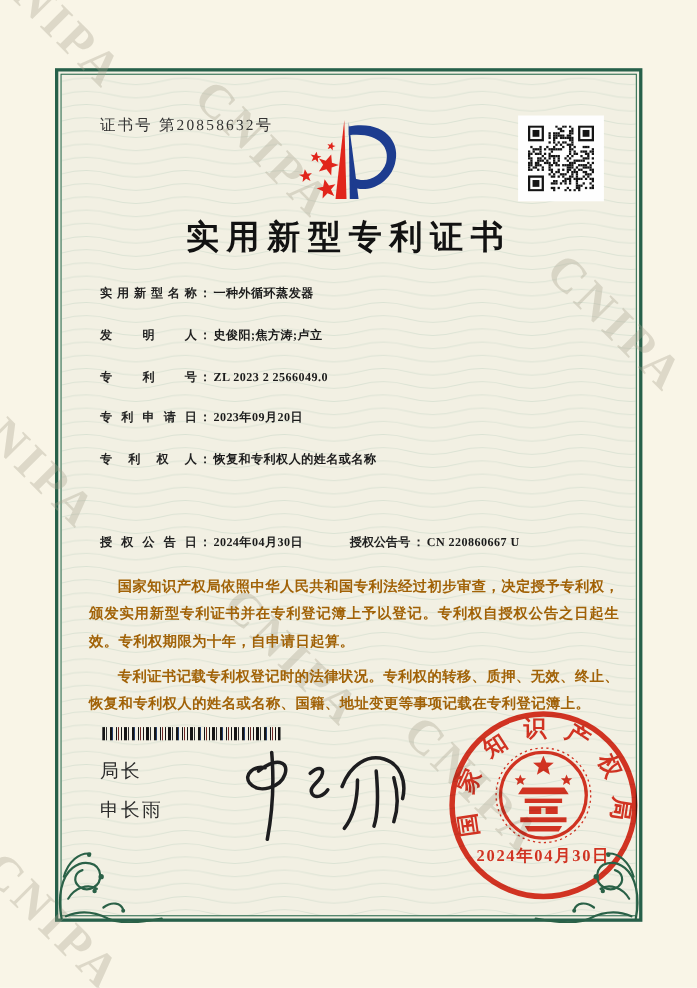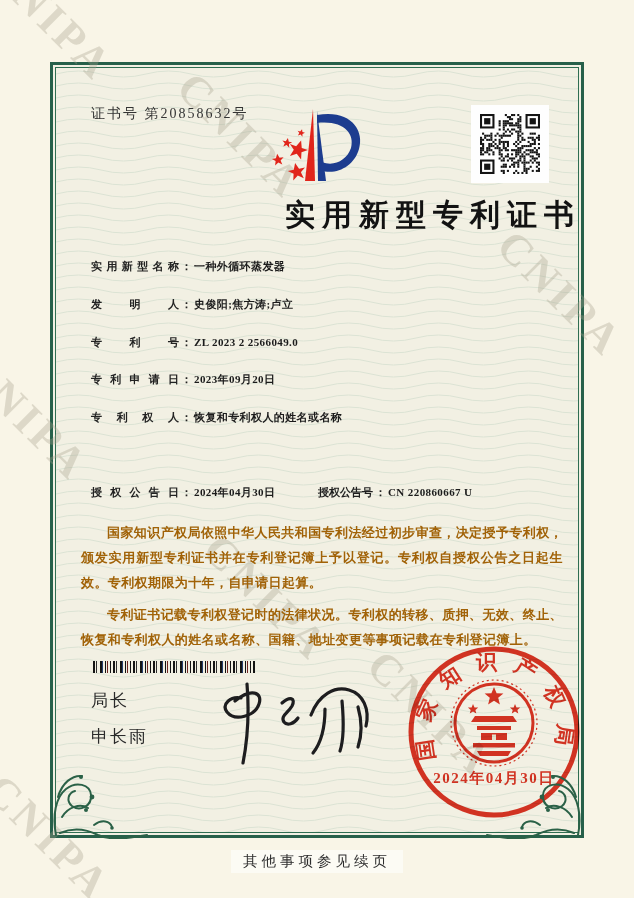--- a/index.html
+++ b/index.html
@@ -34,21 +34,21 @@
   }
   .guilloche{position:absolute;inset:3px;width:calc(100% - 6px);height:calc(100% - 6px);}
 
   .z{position:absolute;z-index:2;}
 
   
   .cert-no{left:38px;top:40px;font-size:14px;letter-spacing:2px;color:#333;}
   .logo{left:198px;top:36px;}
   .qr-box{left:418px;top:40px;width:78px;height:78px;background:#fefefe;display:flex;align-items:center;justify-content:center;}
   .title{
-    left:0;top:130px;width:100%;text-align:right;
+    left:0;top:130px;width:100%;text-align:center;
     font-size:30px;font-weight:bold;letter-spacing:7px;color:#121212;
   }
 
   
   .fields{left:38px;top:194px;width:460px;height:290px;}
   .frow{position:absolute;left:0;height:22px;font-size:11px;white-space:nowrap;font-weight:bold;}
   .flabel{display:inline-block;width:88px;text-align:justify;text-align-last:justify;vertical-align:bottom;color:#222;}
   .fcolon{margin:0 2px 0 2px;color:#222;}
   .fvalue{color:#1b1b1b;letter-spacing:0.4px;}
   .fgroup2{position:absolute;left:227px;top:0;}
@@ -522,14 +522,13 @@
       </g>
       <g fill="#2a6147">
         <circle cx="42" cy="28" r="2.4"></circle>
           <circle cx="36" cy="41" r="2"></circle>
           <circle cx="31" cy="8" r="2"></circle>
           <circle cx="62" cy="59" r="1.8"></circle>
       </g>
     </svg>
   </div>
 
-  <div class="continuation">其他事项参见续页</div>
 </div>
 
 </body></html>

